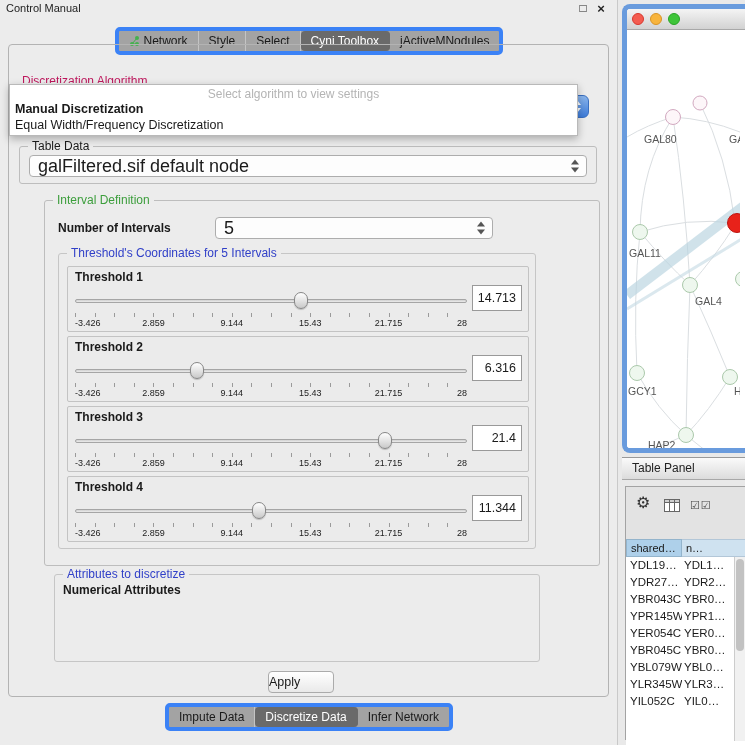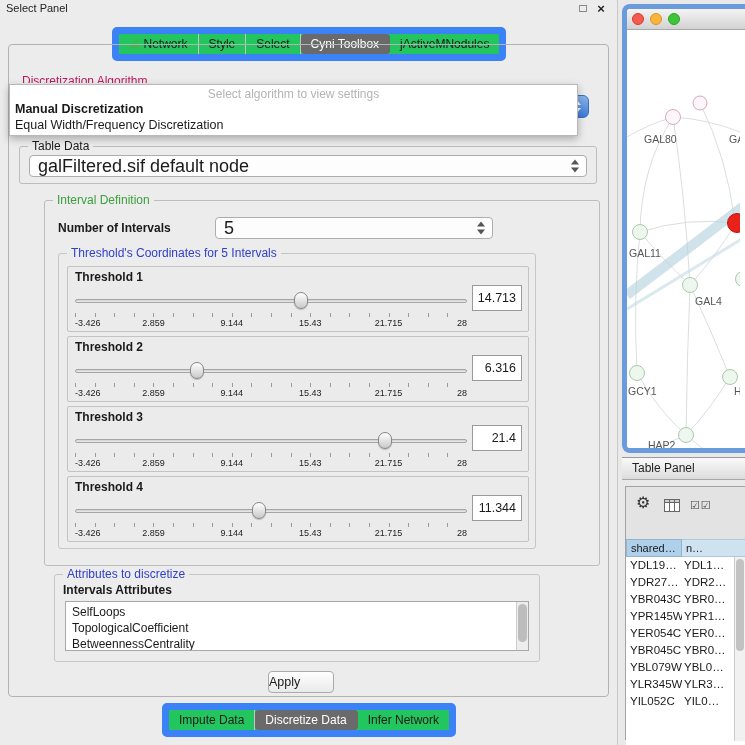--- a/index.html
+++ b/index.html
@@ -7,21 +7,21 @@
   .screen { position:relative; width:745px; height:745px; background:#e9e9e9; overflow:hidden; font-size:12px; color:#1a1a1a; }
 
   
   .cp { position:absolute; left:0; top:0; width:618px; height:745px; background:#ececec; border-right:1px solid #c9c9c9; }
   .cp-title { position:absolute; left:6px; top:2px; font-size:11px; color:#222; }
   .winbtn { position:absolute; top:1px; font-size:12px; color:#222; width:14px; text-align:center; }
   .winbtn.min { left:576px; }
   .winbtn.close { left:594px; font-weight:bold; font-size:13px; }
 
   .tabrow { position:absolute; left:0; top:27px; width:618px; display:flex; justify-content:center; }
-  .tabgroup { display:inline-flex; border:7px solid #3b82f6; border-radius:5px; background:#22c55e; overflow:hidden; }
+  .tabgroup { display:inline-flex; border:4px solid #3b82f6; border-radius:5px; background:#a3a3a3; overflow:hidden; }
   .tab { padding:3px 10px; font-size:12px; border-right:1px solid #c4c4c4; display:flex; align-items:center; gap:4px; white-space:nowrap; color:#1a1a1a; }
   .tab:last-child { border-right:none; }
   .tab.sel { background:#6a6a6a; color:#fff; border-radius:4px; border-right-color:#6a6a6a; }
 
   .content { position:absolute; left:8px; top:44px; width:601px; height:653px; border:1px solid #b3b3b3; border-radius:4px; }
 
   .clipped-label { position:absolute; left:22px; top:74px; width:240px; height:9px; overflow:hidden; color:#be185d; }
 
   .combo-cap { position:absolute; left:565px; top:95px; width:24px; height:23px; border-radius:6px; background:linear-gradient(#8ab5ec,#3d7bd8); border:1px solid #3a6fc0; z-index:4; }
   .combo-cap .u { position:absolute; left:7px; top:4px; border-left:4px solid transparent; border-right:4px solid transparent; border-bottom:5px solid #fff; }
@@ -99,21 +99,21 @@
   .tw-c2 { flex:1; padding-left:2px; white-space:nowrap; overflow:hidden; }
   .tw-scroll { position:absolute; right:0; top:70px; width:11px; height:184px; background:#f1f1f1; border-left:1px solid #ccc; }
   .tw-sthumb { position:absolute; left:1px; top:2px; width:8px; height:92px; background:#c2c2c2; border-radius:4px; }
 </style>
 </head>
 <body>
 
 <div class="screen">
 
   <div class="cp">
-    <div class="cp-title">Select Panel</div>
+    <div class="cp-title">Control Manual</div>
     <div class="winbtn min">□</div>
     <div class="winbtn close">×</div>
 
     <div class="tabrow">
       <div class="tabgroup">
         <div class="tab">
           <svg width="11" height="11" viewBox="0 0 11 11">
             <line x1="3" y1="8" x2="8" y2="2" stroke="#3fae49" stroke-width="1"></line>
             <line x1="3" y1="8" x2="8" y2="8" stroke="#3fae49" stroke-width="1"></line>
             <circle cx="3" cy="8" r="2" fill="#45b14f"></circle>
@@ -241,31 +241,21 @@
               <span class="s5">28</span>
             </div>
           </div>
           <div class="thr-val">11.344</div>
         </div>
       </div>
     </div>
 
     <div class="group g-attrs">
       <div class="group-label blue">Attributes to discretize</div>
-      <div class="attrs-sub">Intervals Attributes</div>
-      <div class="attr-list">
-        <div class="attr-items">
-          <div class="attr-item">SelfLoops</div>
-          <div class="attr-item">TopologicalCoefficient</div>
-          <div class="attr-item">BetweennessCentrality</div>
-        </div>
-        <div class="vscroll">
-            <div class="vthumb"></div>
-          </div>
-      </div>
+      <div class="attrs-sub">Numerical Attributes</div>
     </div>
 
     <div class="apply">Apply</div>
 
     <div class="bottomtabs">
       <div class="tabgroup">
         <div class="tab">
             <span>Impute Data</span>
           </div>
         <div class="tab sel">

